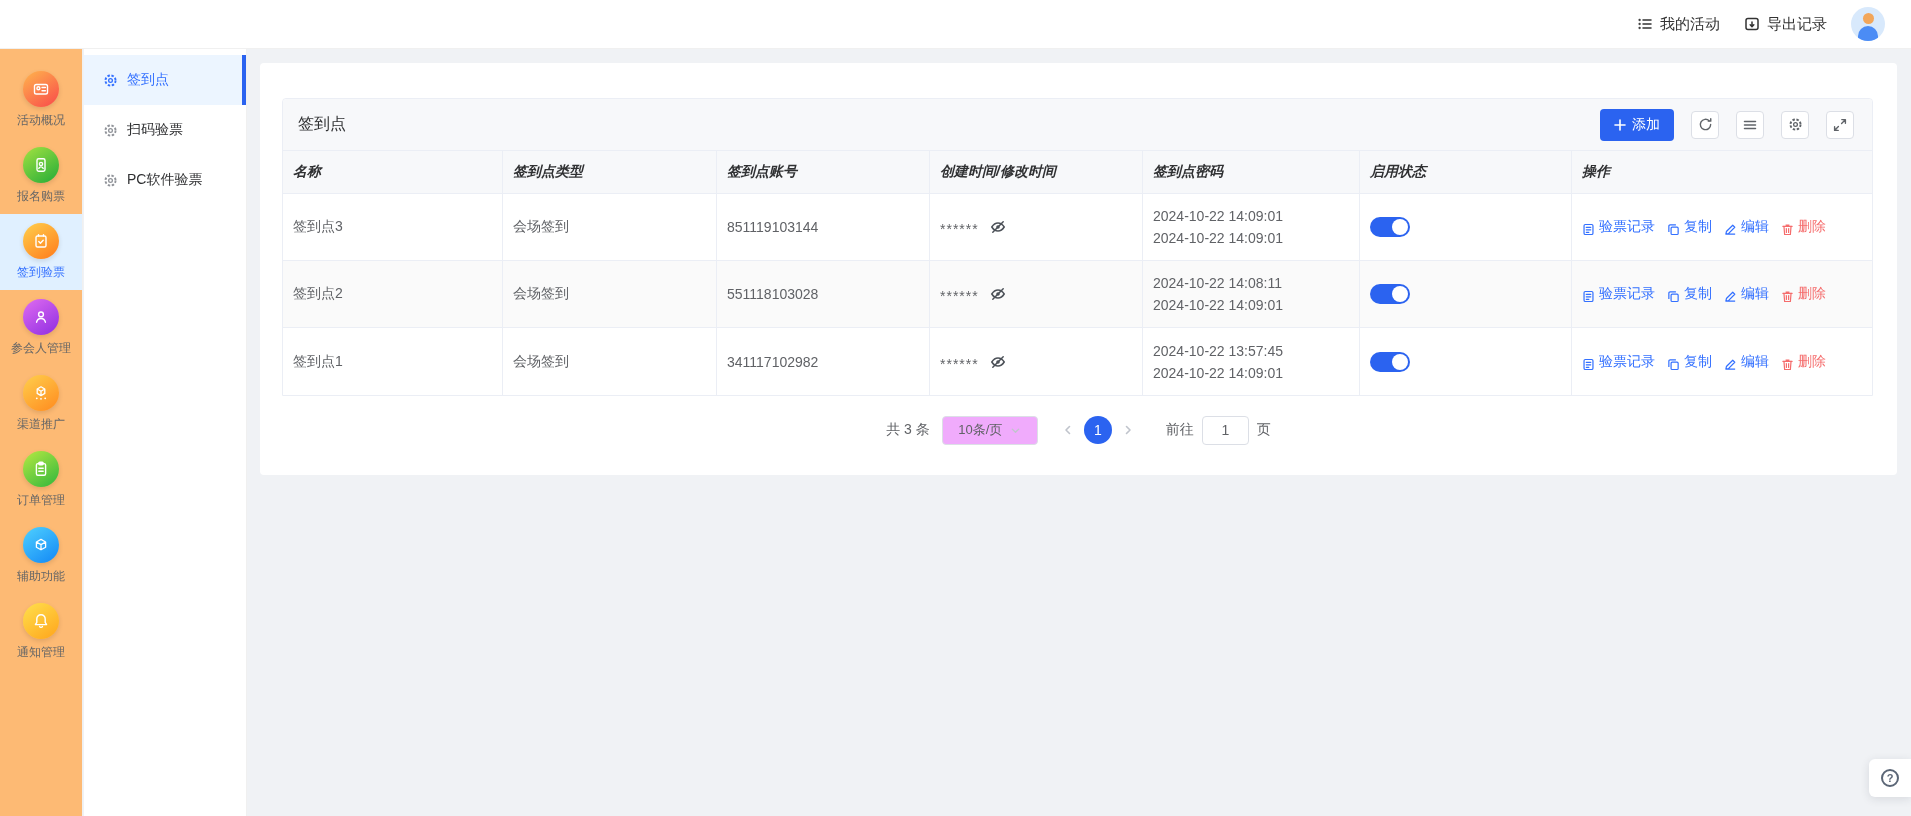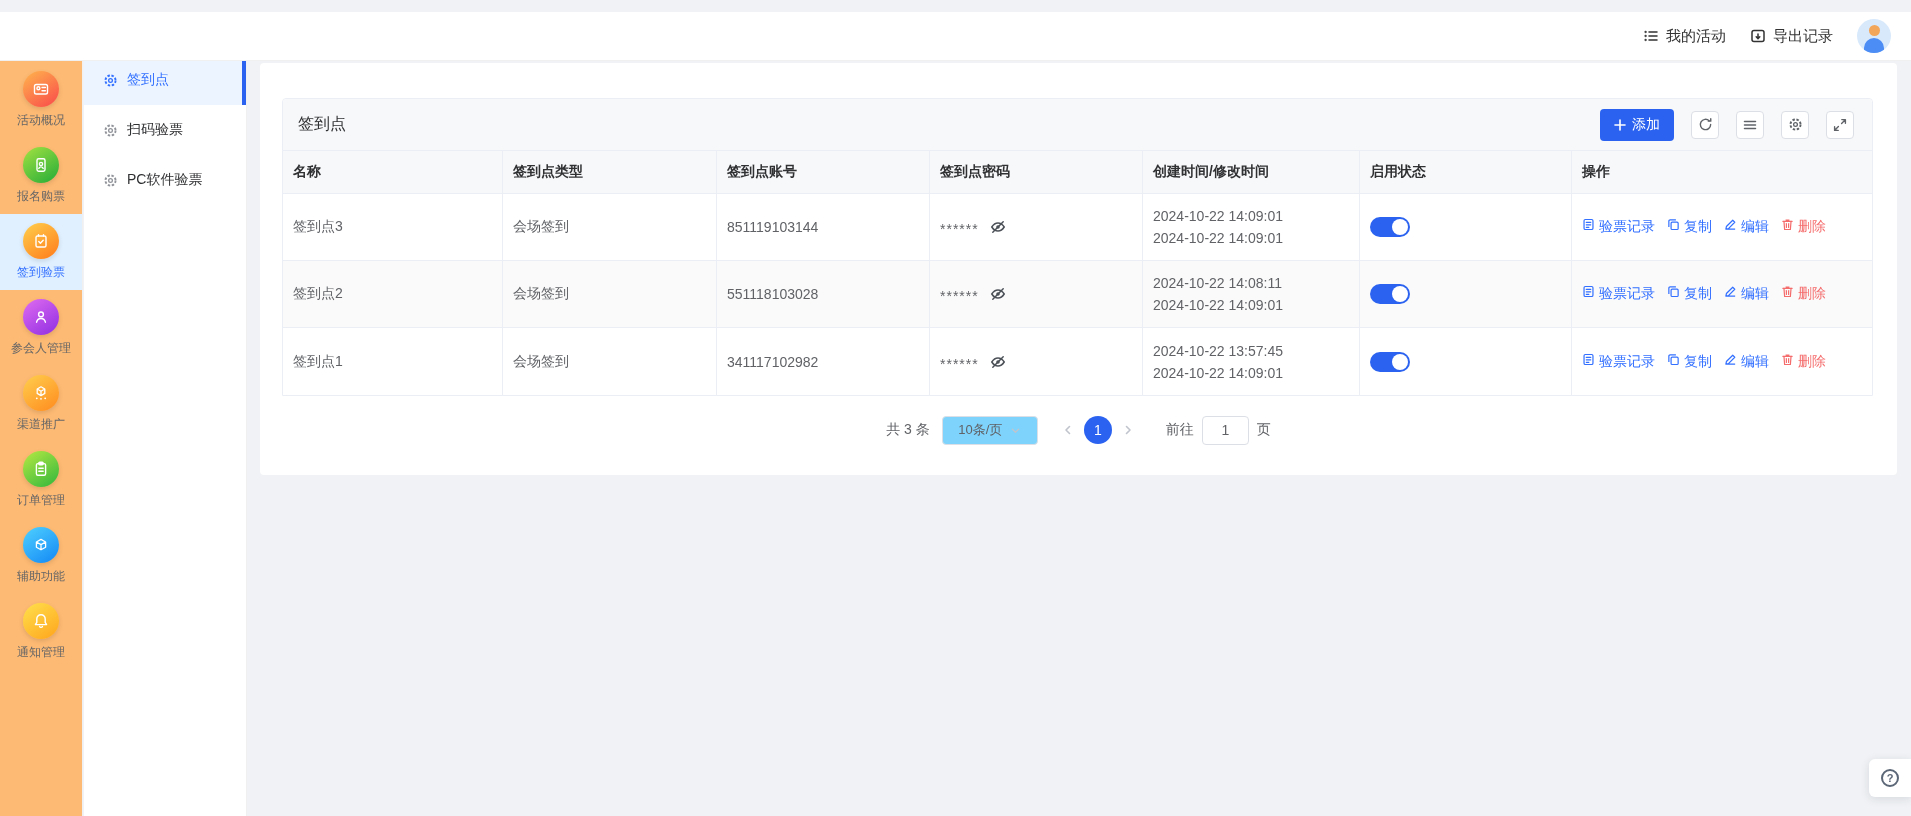--- a/index.html
+++ b/index.html
@@ -6,23 +6,23 @@
   html,body { width:1911px; height:816px; }
   body {
     font-family: "Liberation Sans", "DejaVu Sans", sans-serif;
     background:#f0f2f5; color:#303133; position:relative; overflow:hidden;
     font-size:14px;
   }
   svg { display:block; }
 
   
   .topbar {
-    position:absolute; left:0; top:12px; width:1911px; height:49px;
+    position:absolute; left:0; top:0; width:1911px; height:49px;
     background:#fff; border-bottom:1px solid #f0f0f0; z-index:20;
-    display:flex; align-items:center; justify-content:flex-end; gap:24px; padding-right:20px;
+    display:flex; align-items:center; justify-content:flex-end; gap:24px; padding-right:26px;
   }
   .topbar-item { display:flex; align-items:center; gap:7px; font-size:15px; color:#333; cursor:pointer; }
   .avatar {
     width:34px; height:34px; border-radius:50%; background:#d8e9fc; position:relative; overflow:hidden; cursor:pointer;
   }
   .avatar .head { position:absolute; left:11.5px; top:6px; width:11px; height:11px; border-radius:50%; background:#f2a65a; }
   .avatar .body { position:absolute; left:7px; top:19px; width:20px; height:16px; border-radius:10px 10px 0 0; background:#4b8cf5; }
 
   
   .main-sidebar {
@@ -80,21 +80,21 @@
     height:32px; padding:0 14px; background:#2b63f0; color:#fff; border:none; border-radius:4px;
     font-size:14px; display:flex; align-items:center; gap:6px; cursor:pointer; font-family:inherit;
   }
   .icon-btn {
     width:28px; height:28px; border:1px solid #dcdfe6; border-radius:4px; background:#fff;
     display:flex; align-items:center; justify-content:center; color:#5f6368; cursor:pointer;
   }
 
   
   .t-row { display:grid; grid-template-columns:220px 214px 213px 213px 217px 212px 1fr; }
-  .t-head { height:43px; background:#f7f8fa; border-bottom:1px solid #ebeef5; }
+  .t-head { height:43px; background:#f7f8fa; border-bottom:1px solid #ebeef5;font-style:italic; }
   .t-head .cell { font-weight:700; color:#303133; }
   .t-body { height:67px; background:#fff; border-bottom:1px solid #ebeef5; }
   .t-body:last-child { border-bottom:none; }
   .t-body.striped { background:#fafafa; }
   .cell {
     padding:0 10px; display:flex; align-items:center; border-right:1px solid #ebeef5;
     font-size:14px; color:#606266; overflow:hidden;
   }
   .cell:last-child { border-right:none; }
   .dt-cell { flex-direction:column; align-items:flex-start; justify-content:center; line-height:22px; }
@@ -102,31 +102,31 @@
   .eye-btn { cursor:pointer; color:#4c5158; display:flex; }
 
   .switch {
     width:40px; height:20px; border-radius:10px; background:#2b63f0; position:relative; cursor:pointer;
   }
   .switch .knob {
     position:absolute; right:2px; top:2px; width:16px; height:16px; border-radius:50%; background:#fff;
   }
 
   .ops { gap:12px; }
-  .op-link { display:flex; align-items:flex-start; gap:4px; color:#3370ff; cursor:pointer; white-space:nowrap; }
+  .op-link { display:flex; align-items:flex-end; gap:4px; color:#3370ff; cursor:pointer; white-space:nowrap; }
   .op-link.danger { color:#f56c6c; }
 
   
   .pagination {
     position:absolute; left:0; top:352px; width:100%; height:30px;
     display:flex; align-items:center; justify-content:center; font-size:14px; color:#606266;
   }
   .pg-total { margin-right:12px; }
   .pg-size {
-    width:96px; height:29px; border:1px solid #dcdfe6; border-radius:4px; background:#7dd3fc;
+    width:96px; height:29px; border:1px solid #dcdfe6; border-radius:4px; background:#f0abfc;
     display:flex; align-items:center; justify-content:center; gap:8px; font-size:13px; color:#606266; cursor:pointer;
   }
   .pg-size .caret { color:#c0c4cc; }
   .pg-arrow { padding:0 10px; color:#c0c4cc; display:flex; cursor:pointer; }
   .pg-arrow.prev { margin-left:14px; }
   .pg-current {
     width:28px; height:28px; border-radius:50%; background:#2b63f0; color:#fff;
     display:flex; align-items:center; justify-content:center; font-size:14px; cursor:pointer;
   }
   .pg-goto { display:flex; align-items:center; gap:8px; margin-left:22px; }
@@ -339,22 +339,22 @@
             </svg>
           </span>
         </div>
       </div>
     </div>
 
     <div class="t-row t-head">
       <div class="cell">名称</div>
       <div class="cell">签到点类型</div>
       <div class="cell">签到点账号</div>
+      <div class="cell">创建时间/修改时间</div>
       <div class="cell">签到点密码</div>
-      <div class="cell">创建时间/修改时间</div>
       <div class="cell">启用状态</div>
       <div class="cell">操作</div>
     </div>
 
     <div class="t-row t-body">
       <div class="cell">签到点3</div>
       <div class="cell">会场签到</div>
       <div class="cell">851119103144</div>
       <div class="cell">
         <span class="pwd">******</span>

